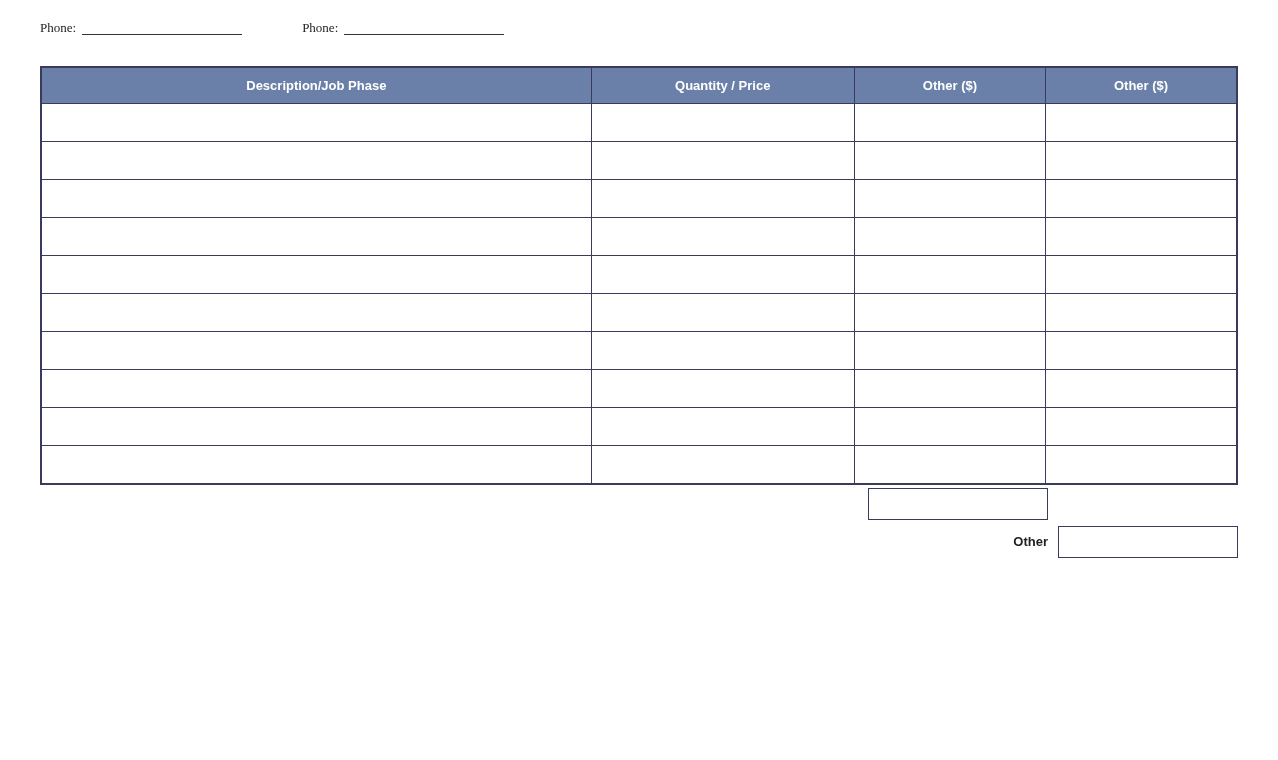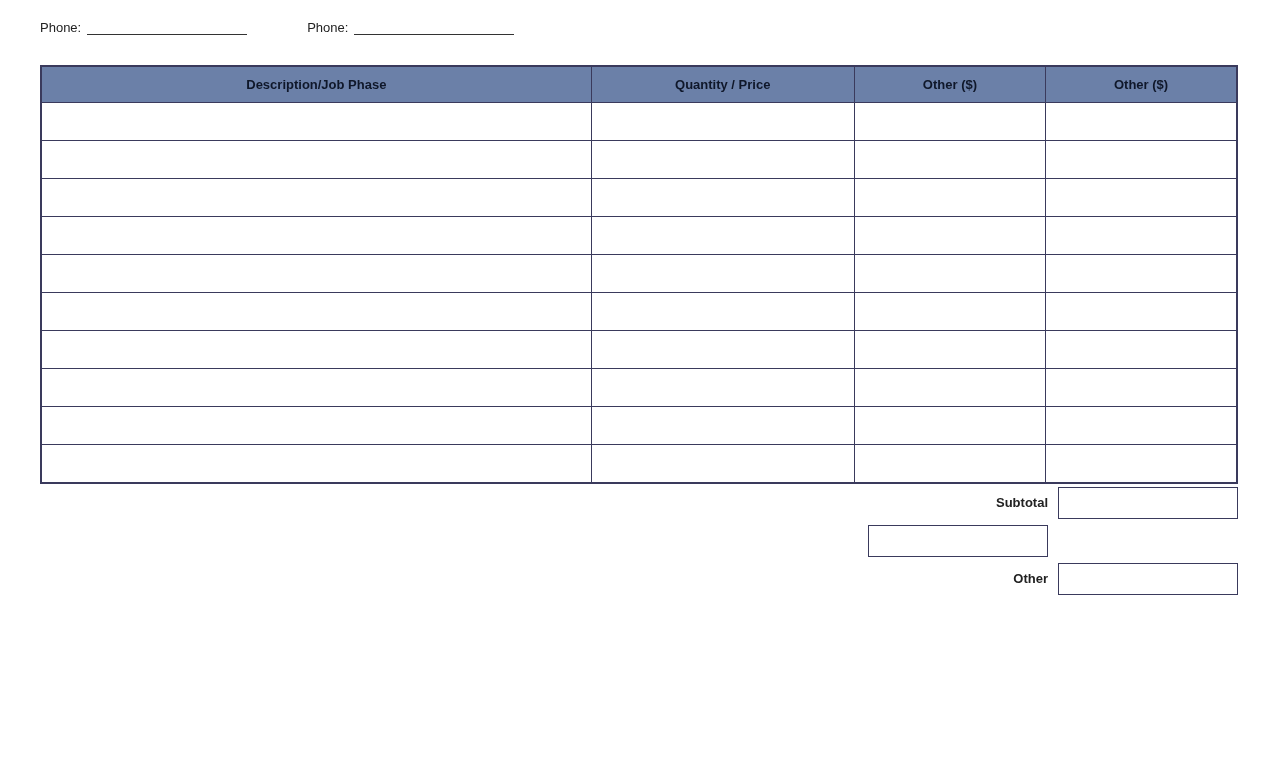--- a/index.html
+++ b/index.html
@@ -19,20 +19,21 @@
     .phone-row {
       display: flex;
       gap: 60px;
       margin-bottom: 30px;
     }
 
     .phone-label {
       display: flex;
       align-items: center;
       gap: 6px;
+      font-family: Liberation Serif, serif;
     }
 
     .phone-label span {
       font-weight: normal;
     }
 
     .phone-underline {
       display: inline-block;
       width: 160px;
       border-bottom: 1px solid #333;
@@ -44,21 +45,21 @@
     }
 
     table.invoice-table {
       width: 100%;
       border-collapse: collapse;
       border: 2px solid #3a3a5c;
     }
 
     table.invoice-table thead tr th {
       background-color: #6b80a8;
-      color: #0f172a;
+      color: #ffffff;
       font-weight: bold;
       font-size: 13px;
       padding: 10px 8px;
       border: 1.5px solid #3a3a5c;
       text-align: center;
     }
 
     table.invoice-table tbody tr td {
       border: 1px solid #3a3a5c;
       height: 38px;
@@ -185,24 +186,20 @@
           <td></td>
           <td></td>
           <td></td>
           <td></td>
         </tr>
       </tbody>
   </table>
 
   <div class="summary-section">
     <div class="summary-row">
-      <div class="summary-label">Subtotal</div>
-      <div class="summary-value"></div>
-    </div>
-    <div class="summary-row">
       <div class="summary-value"></div>
     </div>
     <div class="summary-row">
       <div class="summary-label">Other</div>
       <div class="summary-value"></div>
     </div>
   </div>
 </div>
 
 </body></html>

